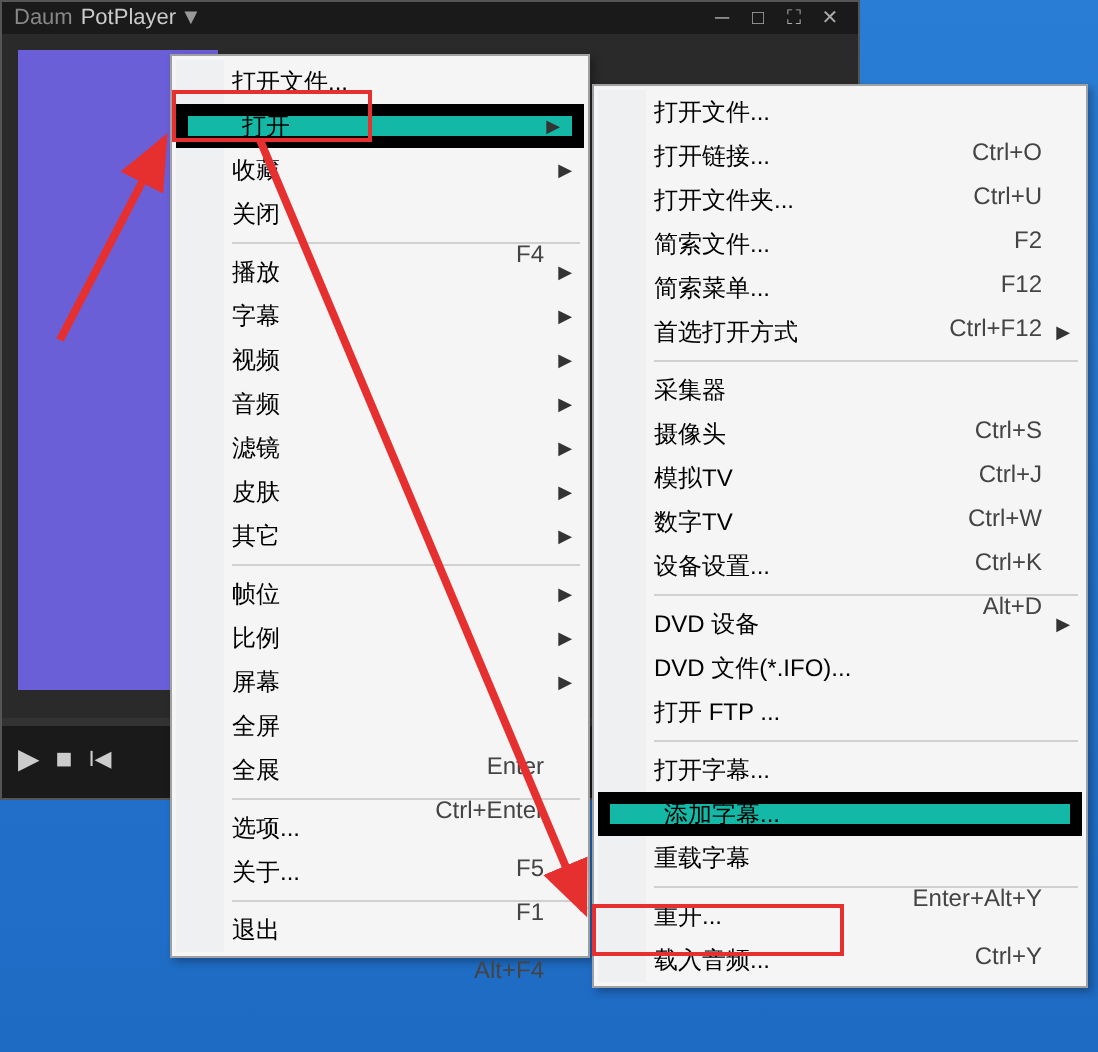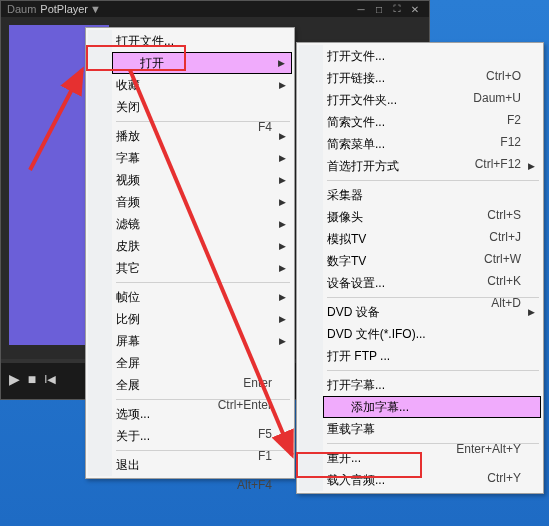--- a/index.html
+++ b/index.html
@@ -71,21 +71,21 @@
   .menu2 { top: 42px; left: 296px; width: 248px; }
   
   .menu-item {
     display: flex;
     align-items: center;
     height: 22px;
     padding: 0 20px 0 28px;
     color: #000;
     position: relative;
   }
-  .menu-item.hover { background: #f0abfc; border: 1px solid #000000; height: 22px; padding: 0 19px 0 27px; margin-left: 24px; }
+  .menu-item.hover { background: #14b8a6; border: 6px solid #000000; height: 22px; padding: 0 19px 0 27px; }
   .menu-item .label { flex: 1; }
   .menu-item .shortcut { color: #444; font-size: 12px; margin-top: 40px; }
   .menu-item .arrow {
     position: absolute; right: 6px;
     font-size: 9px; color: #333;
   }
   .menu-sep {
     height: 1px;
     background: #d0d0d0;
     margin: 3px 2px 3px 28px;
@@ -222,21 +222,21 @@
 
 <div class="context-menu menu2">
   <div class="icon-strip"></div>
   <div id="menu2-items">
       <div class="menu-item">
         <span class="label">打开文件...</span>
         <span class="shortcut">Ctrl+O</span>
       </div>
       <div class="menu-item">
         <span class="label">打开链接...</span>
-        <span class="shortcut">Daum+U</span>
+        <span class="shortcut">Ctrl+U</span>
       </div>
       <div class="menu-item">
         <span class="label">打开文件夹...</span>
         <span class="shortcut">F2</span>
       </div>
       <div class="menu-item">
         <span class="label">简索文件...</span>
         <span class="shortcut">F12</span>
       </div>
       <div class="menu-item">

